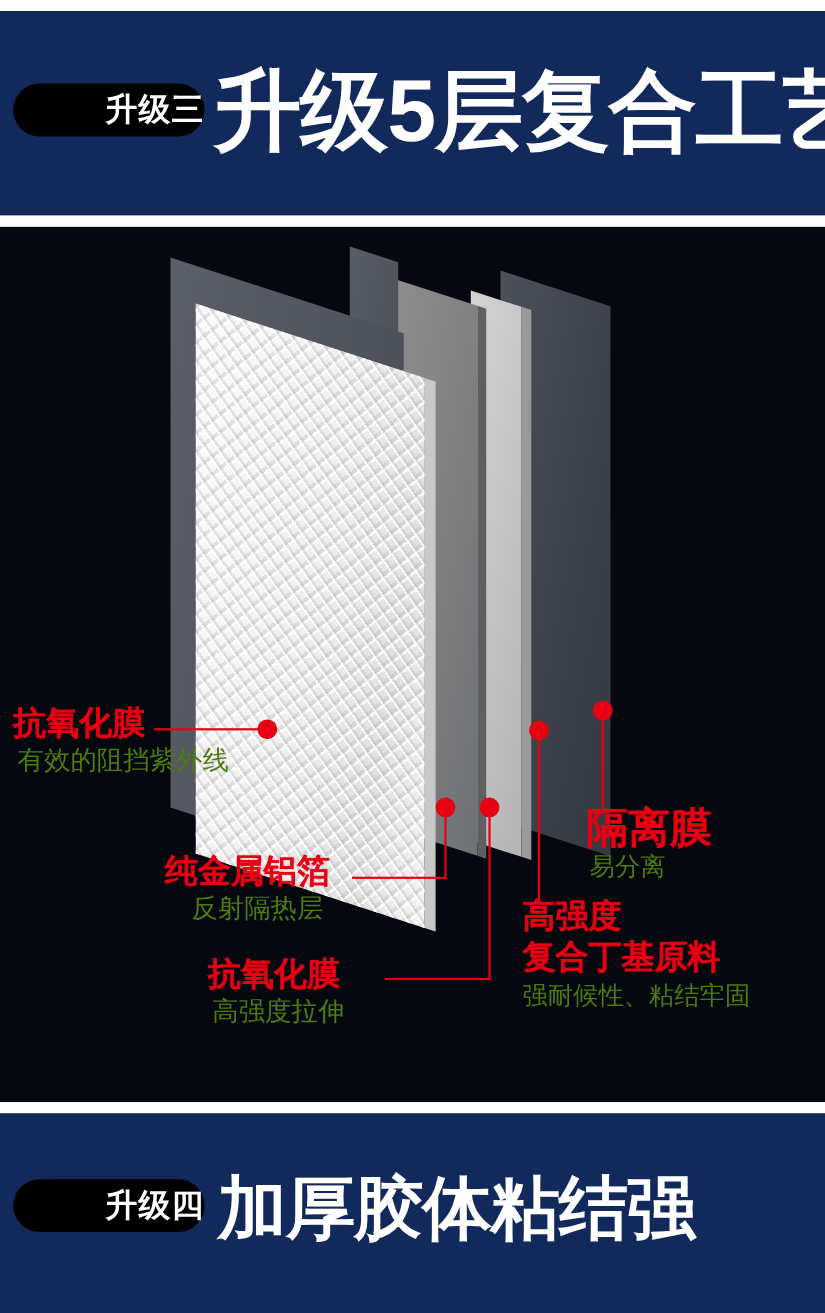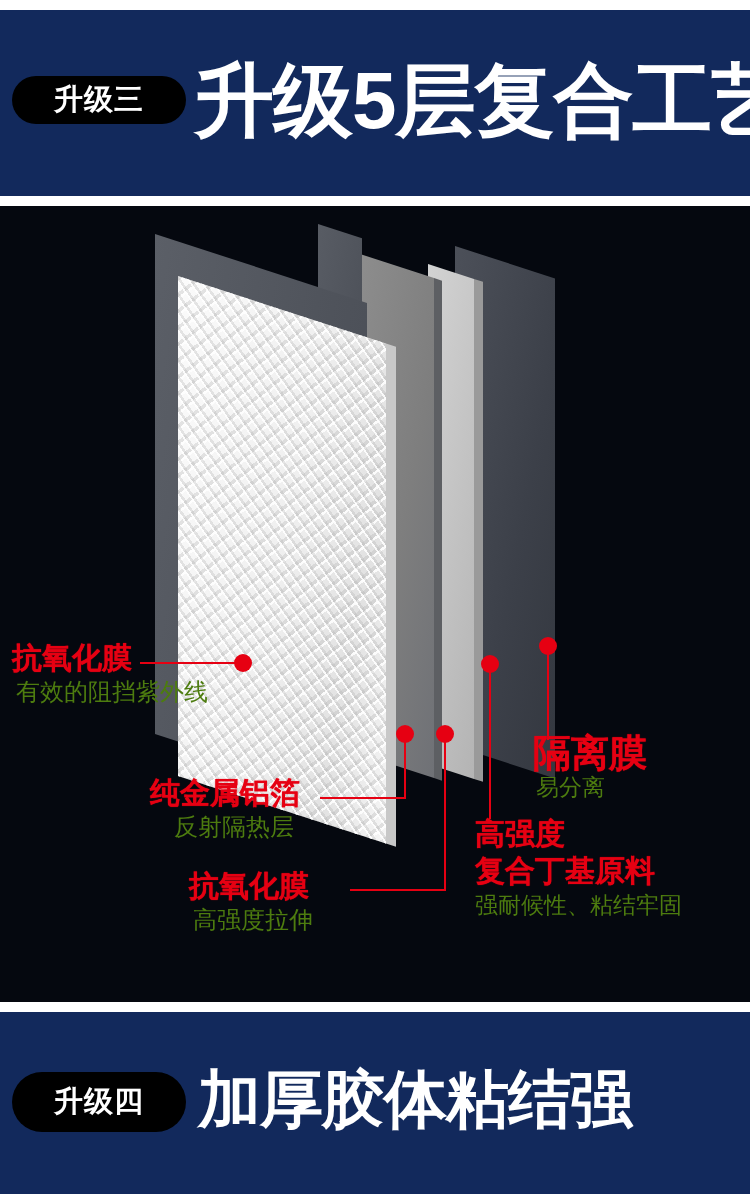--- a/index.html
+++ b/index.html
@@ -17,27 +17,27 @@
     background: #12295c;
     overflow: hidden;
   }
   .banner-top    { top: 10px;   height: 186px; }
   .banner-bottom { top: 1012px; height: 182px; }
 
   .badge {
     position: absolute;
     background: #000000;
     border-radius: 40px;
-    display: flex; align-items: center; justify-content: center;
+    display: flex; align-items: center; justify-content: flex-end;
     color: #ffffff;
     font-weight: 700;
     letter-spacing: 1px;
   }
   .banner-top .badge    { left: 12px; top: 66px; width: 174px; height: 48px; font-size: 29px; }
-  .banner-bottom .badge { left: 12px; top: 60px; width: 174px; height: 60px; font-size: 29px; }
+  .banner-bottom .badge { left: 12px; top: 60px; width: 174px; height: 48px; font-size: 29px; }
 
   .banner-title {
     position: absolute;
     color: #ffffff;
     font-weight: 700;
     white-space: nowrap;
     letter-spacing: -1px;
   }
   .banner-top .banner-title    { left: 194px; top: 48px; font-size: 80px; line-height: 86px; }
   .banner-bottom .banner-title { left: 198px; top: 44px; font-size: 63px; line-height: 86px; text-align: center; }

